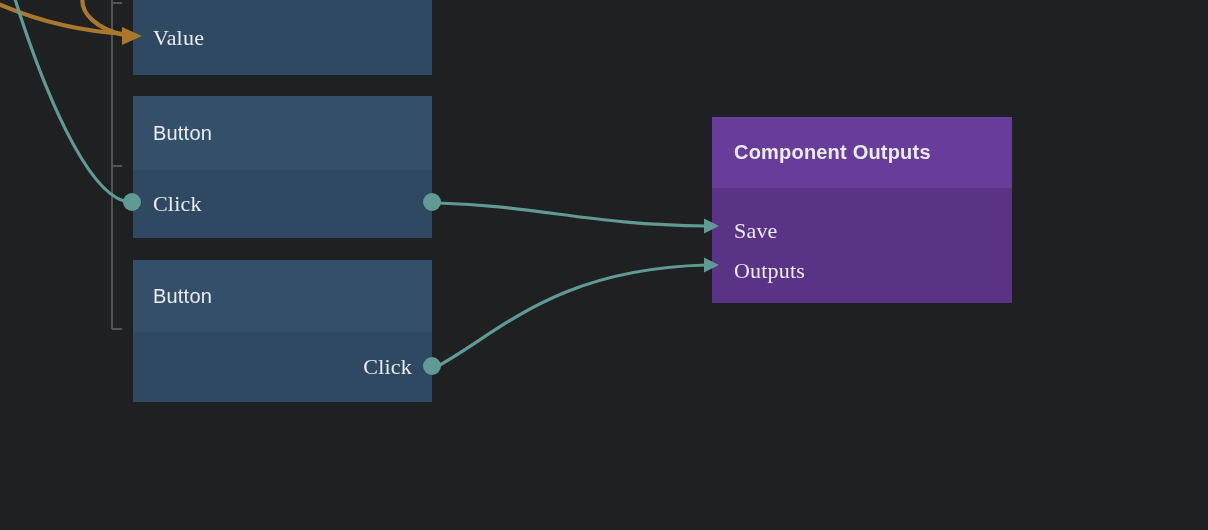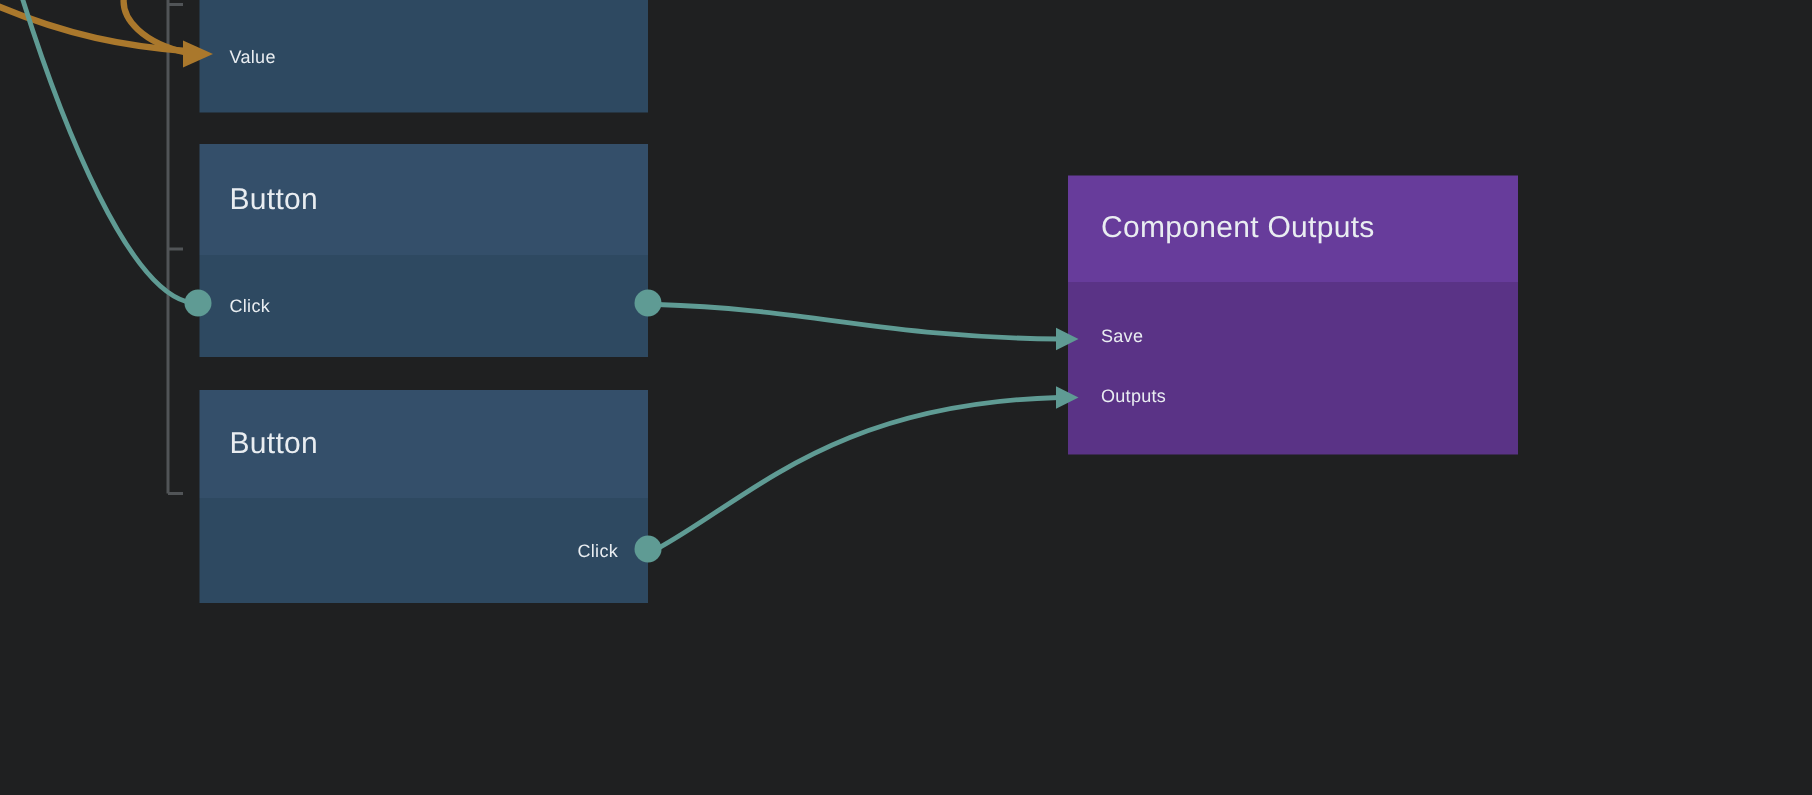--- a/index.html
+++ b/index.html
@@ -34,45 +34,46 @@
   }
   .node-title {
     font-size: 20px;
     color: var(--text, #e9edf1);
     white-space: nowrap;
   }
   .port-row {
     display: flex;
     align-items: center;
     box-sizing: border-box;
-    font-size: 12px;
+    font-size: 22px;
     color: var(--text, #e9edf1);
     white-space: nowrap;
+    font-family: Liberation Serif, serif;
   }
   
   .value-node {
     left: 133px; top: 0; width: 299px; height: 75px;
     background: var(--node-body, #2e4961);
   }
   .value-node .port-row { height: 75px; padding-left: 20px; }
   
   .button-node-1 { left: 133px; top: 96px; width: 299px; height: 142px; }
   .button-node-1 .node-header { height: 74px; padding-left: 20px; }
   .button-node-1 .node-body { height: 68px; }
   .button-node-1 .port-row { height: 68px; padding-left: 20px; }
   
   .button-node-2 { left: 133px; top: 260px; width: 299px; height: 142px; }
   .button-node-2 .node-header { height: 72px; padding-left: 20px; }
   .button-node-2 .node-body { height: 70px; }
   .button-node-2 .port-row { height: 70px; padding-right: 20px; justify-content: flex-end; }
   
   .outputs-node { left: 712px; top: 117px; width: 300px; height: 186px; }
-  .outputs-node .node-header { height: 71px; padding-left: 22px; background: var(--outputs-header, #673c9b); }
+  .outputs-node .node-header { height: 71px; padding-left: 22px; background: var(--outputs-header, #673c9b); font-weight: bold; }
   .outputs-node .node-body { height: 115px; padding-top: 16px; background: var(--outputs-body, #5a3386); }
-  .outputs-node .port-row { height: 40px; padding-left: 22px; }
+  .outputs-node .port-row { height: 40px; padding-left: 22px; align-items: flex-end; }
   
   .wires {
     position: absolute;
     left: 0; top: 0;
     z-index: 5;
     pointer-events: none;
   }
   .wire-teal {
     stroke: var(--signal-teal, #5f9b94);
     stroke-width: 3.2;

